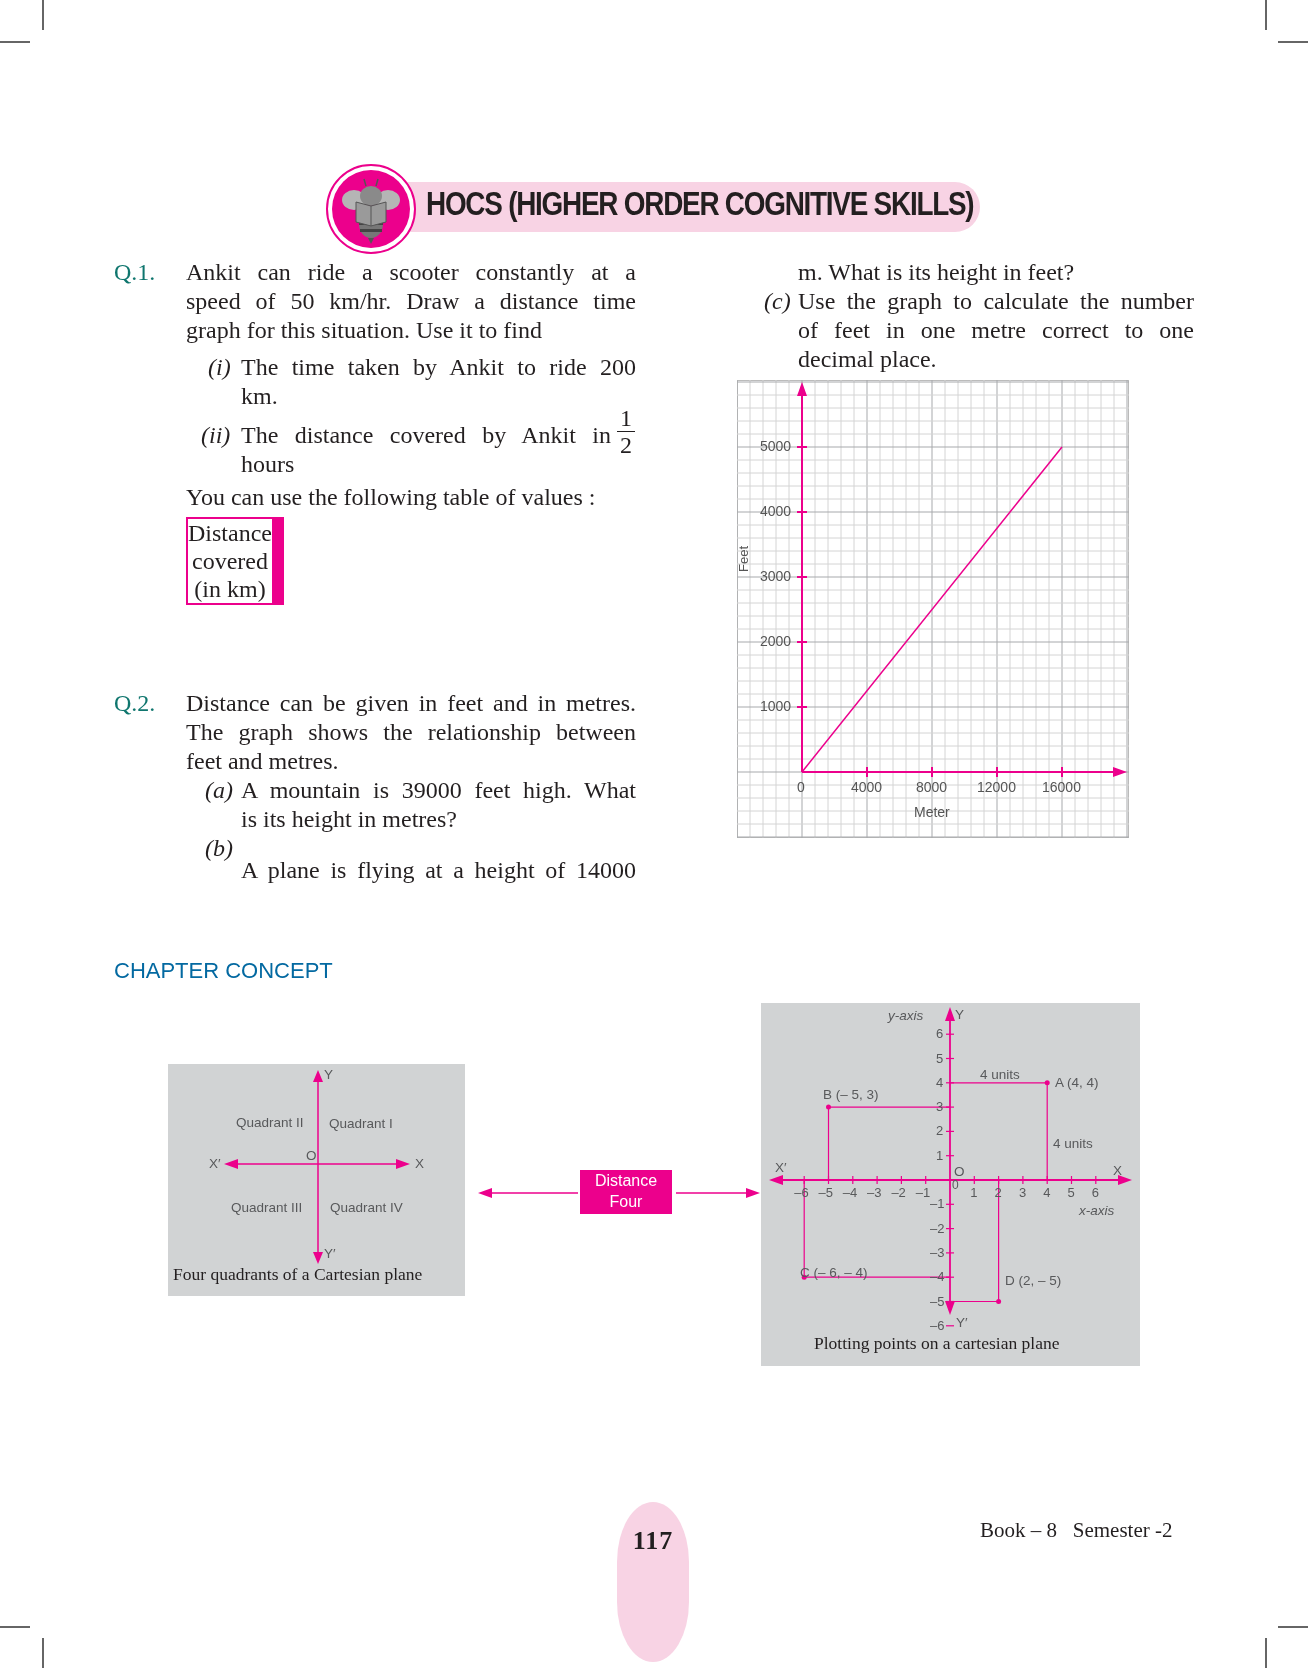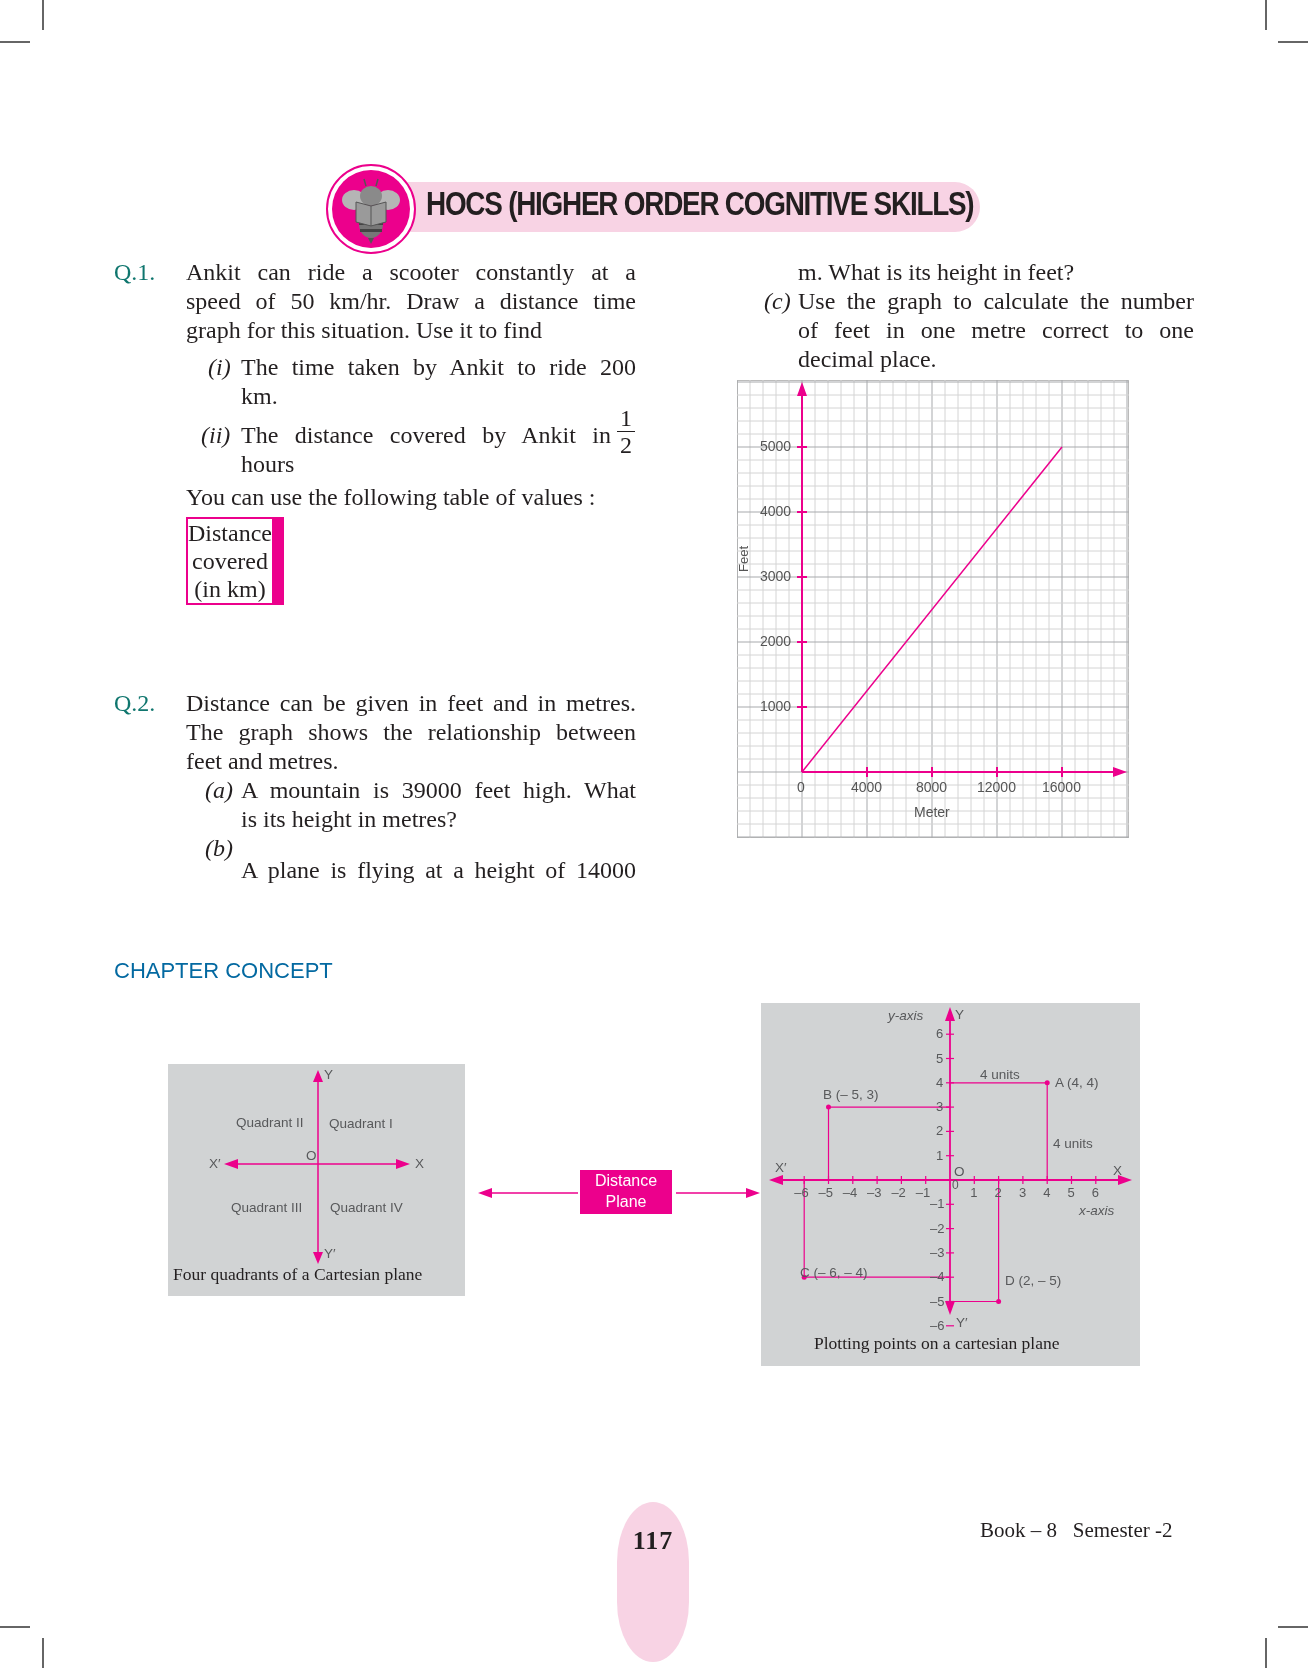--- a/index.html
+++ b/index.html
@@ -272,21 +272,21 @@
 <div class="cap" style="left:173px;top:1264px;">Four quadrants of a Cartesian plane</div>
 
 <svg class="abs" style="left:470px;top:1180px;" width="300" height="26" viewBox="0 0 300 26">
   <line x1="16" y1="13" x2="108" y2="13" stroke="#ec008c" stroke-width="1.5"></line>
   <polygon points="8,13 22,8 22,18" fill="#ec008c"></polygon>
   <line x1="206" y1="13" x2="280" y2="13" stroke="#ec008c" stroke-width="1.5"></line>
   <polygon points="290,13 276,8 276,18" fill="#ec008c"></polygon>
 </svg>
 <div class="cp-box">
   <span>Distance</span><br>
-  <span>Plane</span>
+  <span>Four</span>
 </div>
 
 <div class="graybox" style="left:761px;top:1003px;width:379px;height:363px;">
   <svg id="plot-svg" width="379" height="363" viewBox="0 0 379 363">
       <line x1="189" y1="16" x2="189" y2="300" stroke="#ec008c" stroke-width="1.8"></line>
       <polygon points="189,4 184,18 194,18" fill="#ec008c"></polygon>
       <polygon points="189,312 184,298 194,298" fill="#ec008c"></polygon>
       <line x1="20" y1="177" x2="360" y2="177" stroke="#ec008c" stroke-width="1.8"></line>
       <polygon points="8,177 22,172 22,182" fill="#ec008c"></polygon>
       <polygon points="371,177 357,172 357,182" fill="#ec008c"></polygon>

